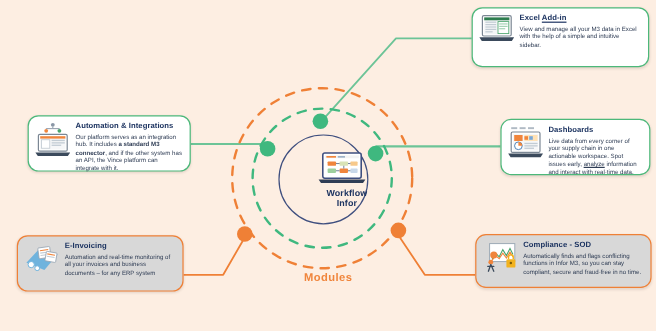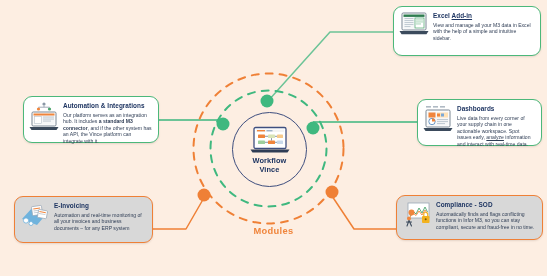--- a/index.html
+++ b/index.html
@@ -85,21 +85,21 @@
     position: absolute;
     left: 232px;
     top: 112px;
     width: 73px;
     height: 73px;
     border-radius: 50%;
     border: 1.5px solid #3f4f7f;
     background: #fdeee2;
     display: flex;
     flex-direction: column;
-    align-items: center;
+    align-items: flex-end;
     justify-content: center;
     gap: 2px;
   }
   #center-label {
     font-size: 7.4px;
     font-weight: bold;
     color: #1d3461;
     line-height: 9px;
     text-align: center;
     letter-spacing: 0.1px;
@@ -166,21 +166,21 @@
       <rect x="19" y="8.5" width="7" height="3.6" rx="0.7" fill="#d9e4b6"></rect>
       <rect x="28" y="8.5" width="6" height="3.6" rx="0.7" fill="#f7c98b"></rect>
       <rect x="9" y="14.5" width="7" height="3.6" rx="0.7" fill="#9dcf9d"></rect>
       <rect x="19" y="14.5" width="7" height="3.6" rx="0.7" fill="#f0853c"></rect>
       <rect x="28" y="14.5" width="6" height="3.6" rx="0.7" fill="#c9d9ea"></rect>
       <path d="M16 10.3h3M16 16.3h3M26 10.3h2M26 16.3h2M22.5 12.1v2.4" stroke="#6d7d93" stroke-width="0.8" fill="none"></path>
       <path d="M1.5 23.5h39l-2 3h-35z" fill="#2f3d55"></path>
     </svg>
     <div id="center-label">
       <span>Workflow</span><br>
-      <span>Vince</span>
+      <span>Infor</span>
     </div>
   </div>
 
   <div id="modules-label">Modules</div>
 
   <div class="card" id="card-excel">
     <div class="card-icon">
       <svg width="30" height="26" viewBox="0 0 30 26" xmlns="http://www.w3.org/2000/svg">
         <rect x="3" y="1" width="24" height="17" rx="1.2" fill="#ffffff" stroke="#7b8794" stroke-width="1"></rect>
         <rect x="4.5" y="2.5" width="21" height="14" fill="#f4f6f7"></rect>

